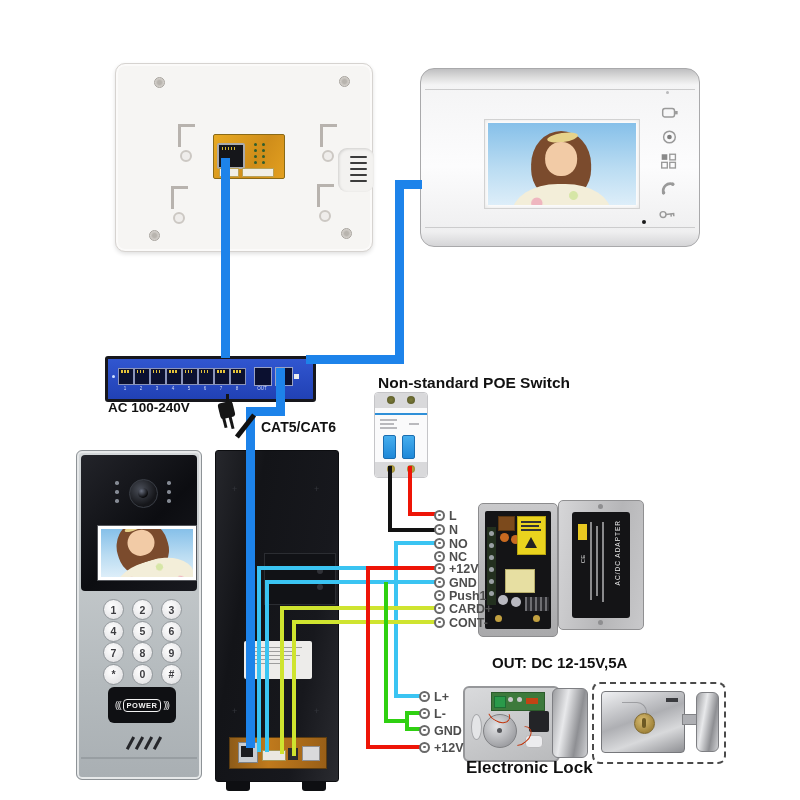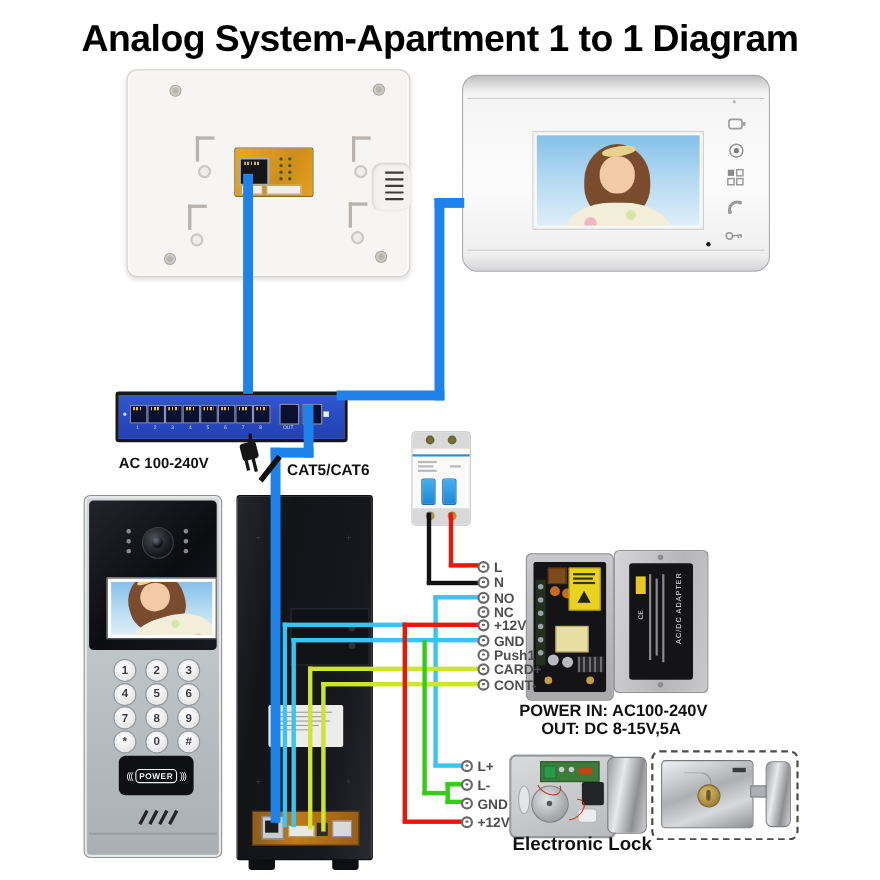--- a/index.html
+++ b/index.html
@@ -121,21 +121,20 @@
   .sol{position:absolute;left:64px;top:23px;width:20px;height:21px;background:#232427;border-radius:2px;}
   .wcap{position:absolute;left:60px;top:47px;width:16px;height:11px;background:#ececee;border:1px solid #b9b9bb;border-radius:4px;}
   .oval{position:absolute;left:6px;top:26px;width:9px;height:24px;border-radius:50%;background:#e4e5e7;border:1px solid #a6a7aa;}
   .rwire{position:absolute;width:22px;height:14px;border:1.6px solid #c23810;border-radius:50%;border-top-color:transparent;border-left-color:transparent;}
 </style>
 </head>
 <body>
 
 <div class="canvas">
 
-  <div class="abs title">Analog System-Apartment 1 to 1 Diagram</div>
 
   <div class="abs bracket">
     <div class="screw" style="left:38px;top:13px"></div>
     <div class="screw" style="left:223px;top:12px"></div>
     <div class="screw" style="left:33px;top:166px"></div>
     <div class="screw" style="left:225px;top:164px"></div>
     <div class="hook" style="left:62px;top:60px"></div>
     <div class="hookdot" style="left:64px;top:86px"></div>
     <div class="hook" style="left:204px;top:60px"></div>
     <div class="hookdot" style="left:206px;top:86px"></div>
@@ -258,25 +257,26 @@
     <div class="uplink" style="left:146px"></div>
     <div class="uplink" style="left:167px"></div>
     <div class="pnum" style="left:147px;top:27px">OUT</div>
     <div class="led"></div>
   </div>
 
   <div class="abs" style="left:226px;top:394px;width:3px;height:10px;background:#141414;z-index:4"></div>
   <div class="abs" style="left:219px;top:402px;width:15px;height:16px;background:#161616;border-radius:3px;transform:rotate(-14deg);z-index:4"></div>
   <div class="abs" style="left:223px;top:415px;width:2.5px;height:13px;background:#161616;transform:rotate(-14deg);z-index:4"></div>
   <div class="abs" style="left:230px;top:416px;width:2.5px;height:13px;background:#161616;transform:rotate(-14deg);z-index:4"></div>
-  <div class="lab" style="left:108px;top:413px;font-size:13.5px;font-weight:700">AC 100-240V</div>
+  <div class="lab" style="left:108px;top:400px;font-size:13.5px;font-weight:700">AC 100-240V</div>
 
   <div class="abs" style="left:243px;top:412px;width:5px;height:28px;background:#111;transform:rotate(38deg);z-index:7"></div>
   <div class="lab" style="left:261px;top:419px;font-size:14px;font-weight:700">CAT5/CAT6</div>
 
+  <div class="lab" style="left:378px;top:374px;font-size:15.5px;font-weight:600">Non-standard POE Switch</div>
   <div class="abs breaker">
     <div class="bcap" style="top:0;border-radius:4px 4px 0 0"></div>
     <div class="bscrew" style="left:12px;top:3px;background:radial-gradient(#7a7a38,#565628)"></div>
     <div class="bscrew" style="left:32px;top:3px;background:radial-gradient(#7a7a38,#565628)"></div>
     <div style="position:absolute;left:0;top:20px;width:100%;height:2px;background:#2e8fd8"></div>
     <div class="btxt" style="left:5px;top:26px;width:17px"></div>
     <div class="btxt" style="left:5px;top:30px;width:14px"></div>
     <div class="btxt" style="left:5px;top:34px;width:17px"></div>
     <div class="btxt" style="left:34px;top:30px;width:10px"></div>
     <div class="btog" style="left:8px"></div>
@@ -392,22 +392,21 @@
     <div class="psulab">
       <div class="vtext">AC/DC ADAPTER</div>
       <div class="vline" style="left:30px;top:10px;height:80px"></div>
       <div class="vline" style="left:24px;top:14px;height:70px"></div>
       <div class="vline" style="left:18px;top:10px;height:78px"></div>
       <div style="position:absolute;left:6px;top:12px;width:9px;height:16px;background:#e8c820"></div>
       <div style="position:absolute;left:7px;top:44px;color:#ddd;font-size:6px;transform:rotate(-90deg)">CE</div>
     </div>
   </div>
 
-  <div class="lab" style="left:472px;top:638px;font-size:15px;font-weight:600">POWER  IN: AC100-240V</div>
-  <div class="lab" style="left:492px;top:654px;font-size:15px;font-weight:600">OUT: DC 8-15V,5A</div>
+  <div class="lab" style="left:492px;top:654px;font-size:15px;font-weight:600">OUT: DC 12-15V,5A</div>
 
   <div class="abs lockopen">
     <div class="oval"></div>
     <div class="lpcb">
       <div style="position:absolute;left:2px;top:3px;width:10px;height:10px;background:#2a9a4a;border:1px solid #1d6e34"></div>
       <div style="position:absolute;left:16px;top:4px;width:5px;height:5px;border-radius:50%;background:#c9c9cb"></div>
       <div style="position:absolute;left:25px;top:4px;width:5px;height:5px;border-radius:50%;background:#c9c9cb"></div>
       <div style="position:absolute;left:34px;top:5px;width:12px;height:6px;background:#c24414"></div>
     </div>
     <div class="motor"></div>

